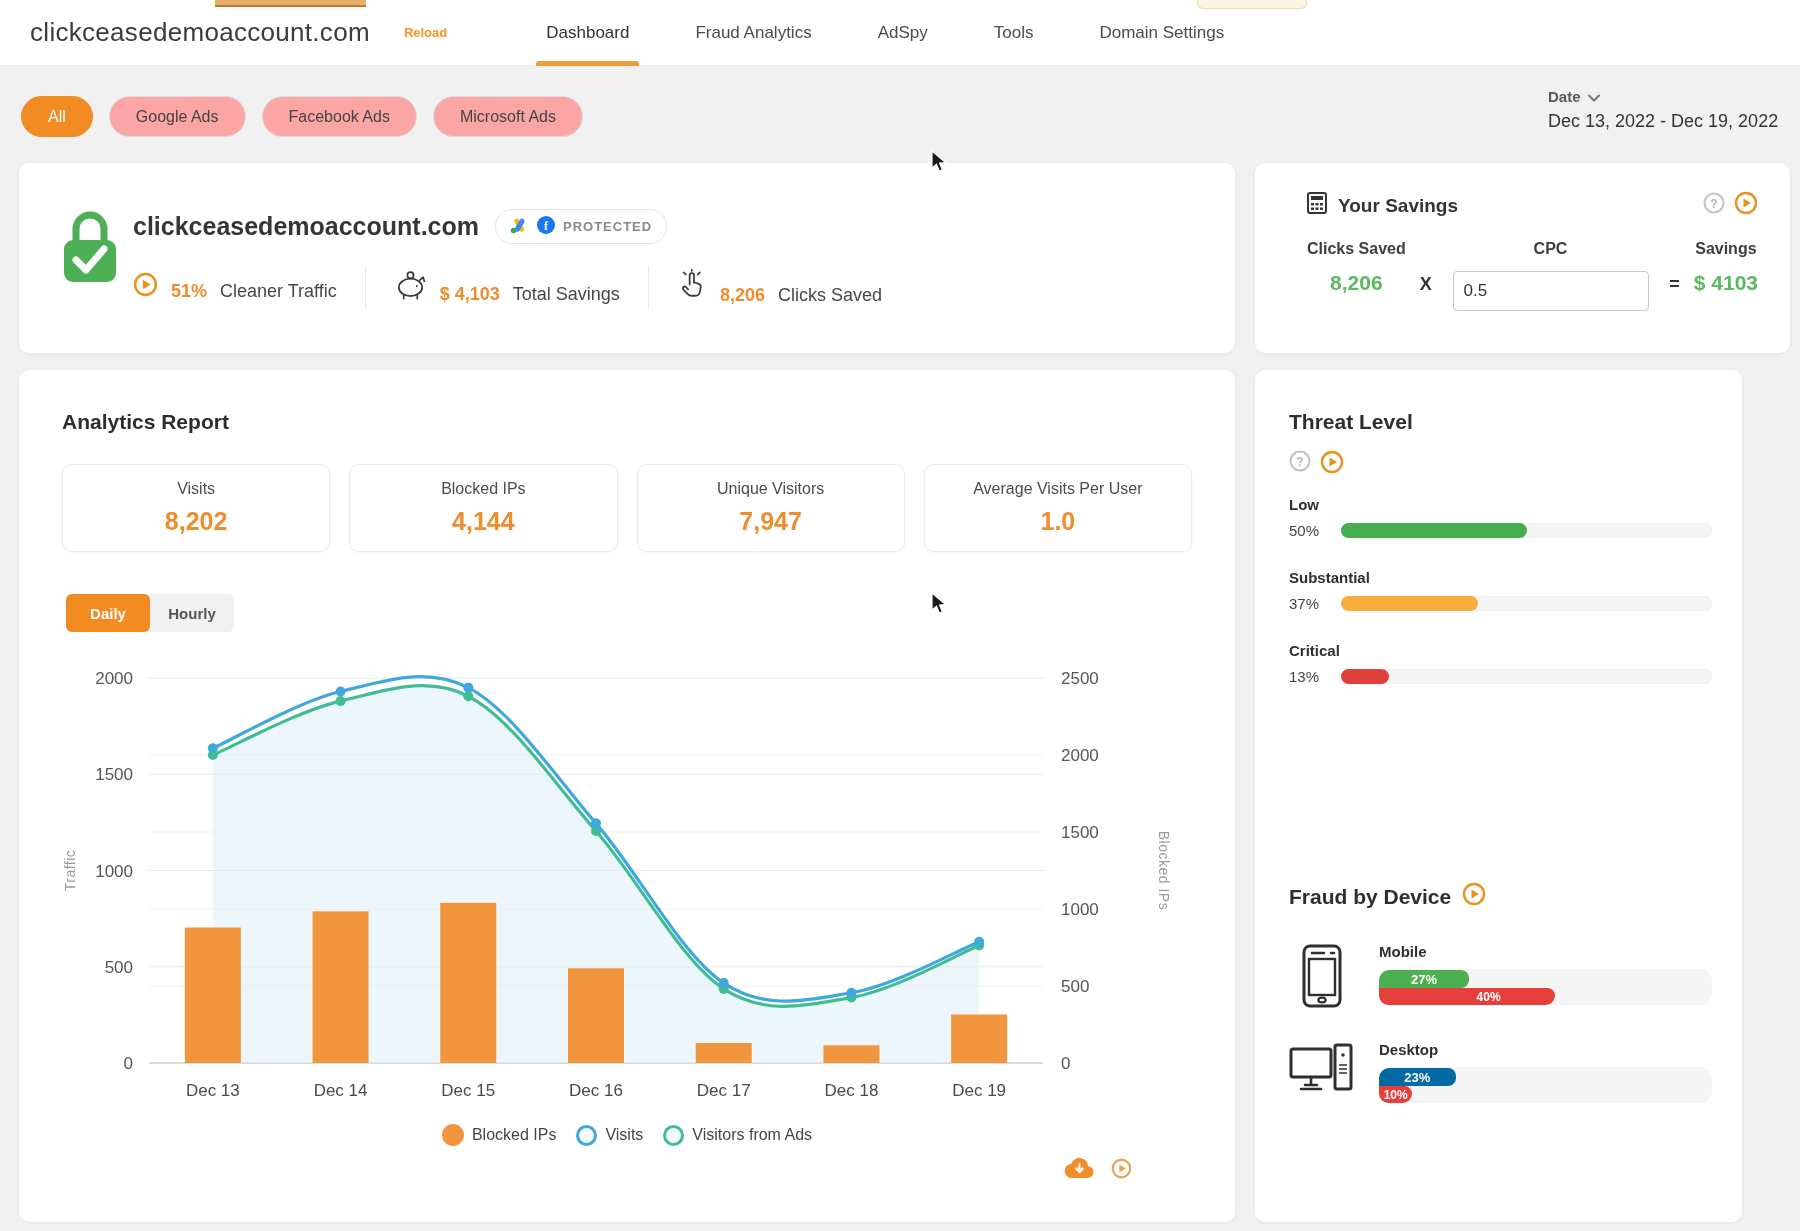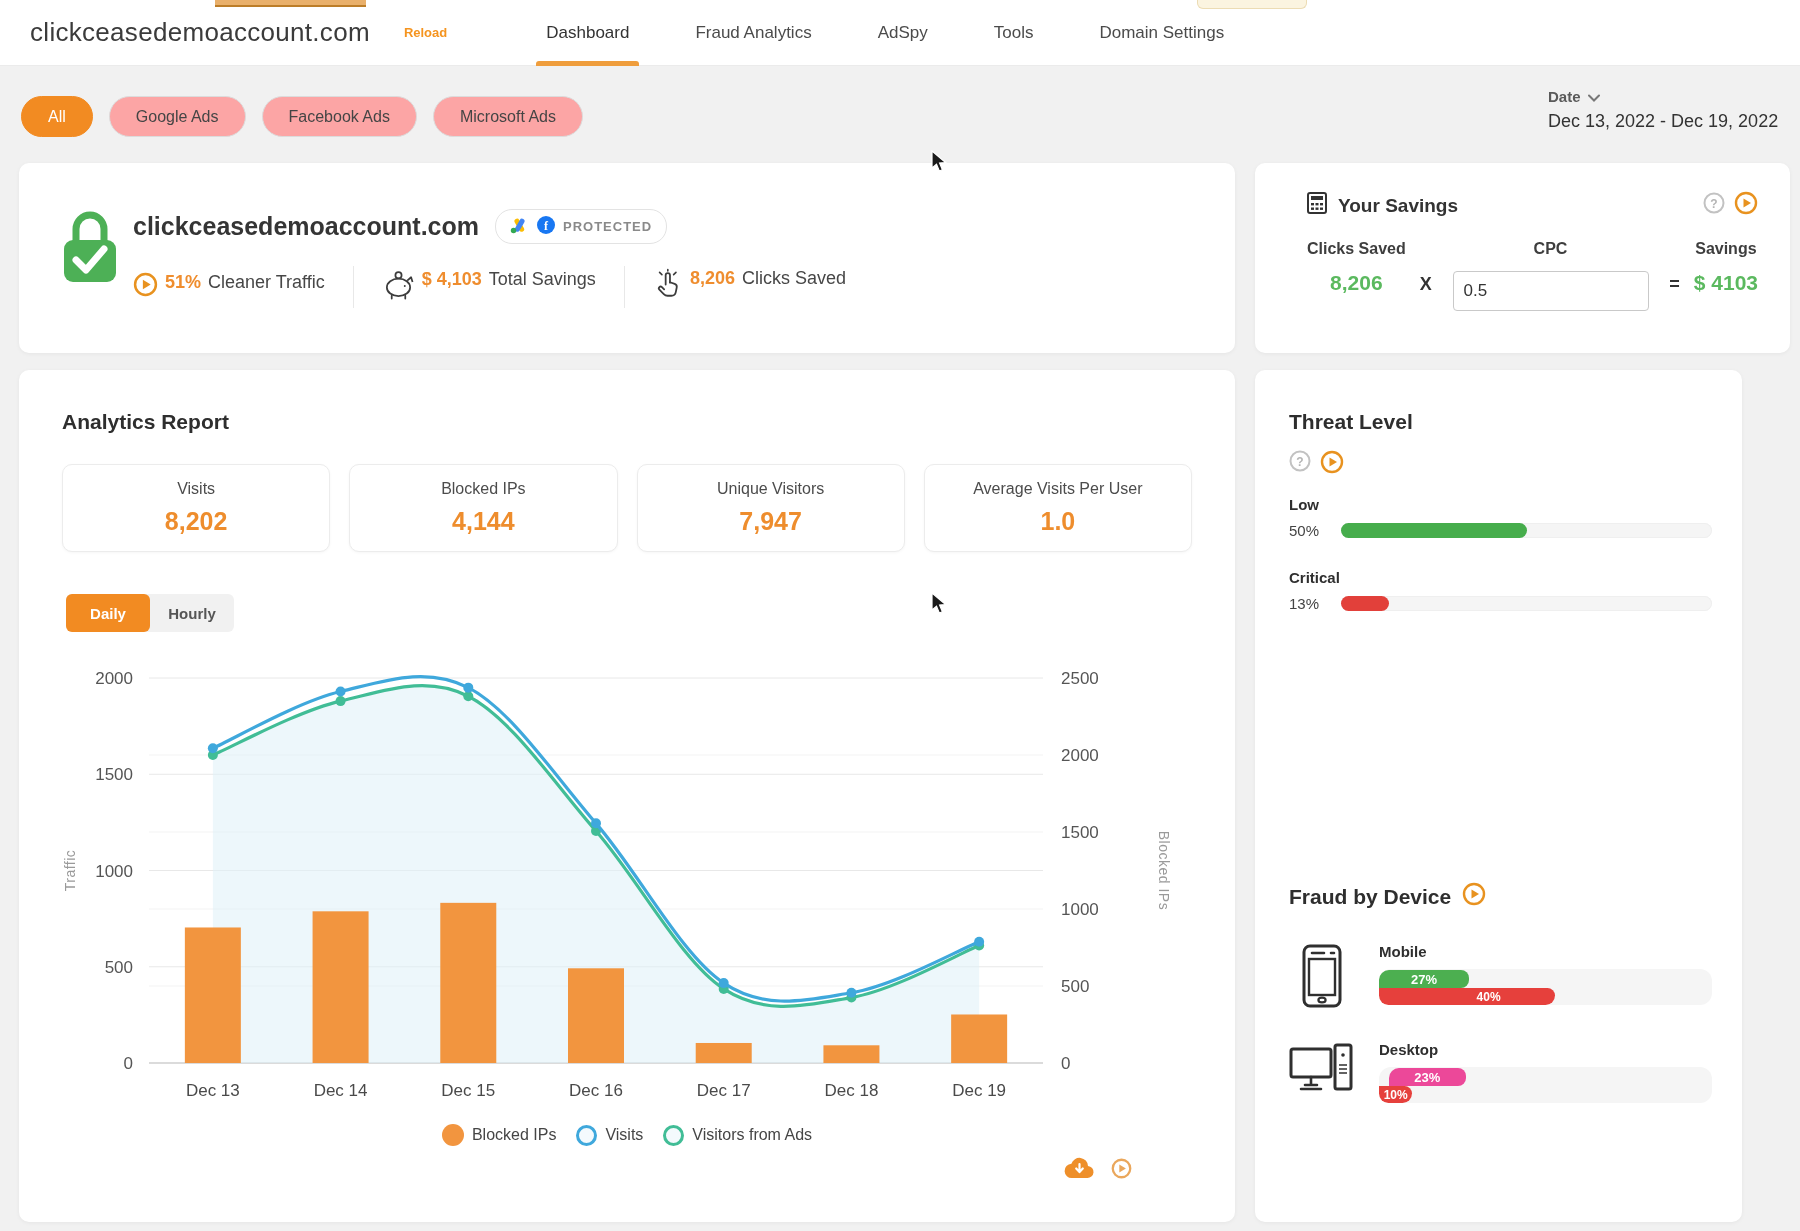--- a/index.html
+++ b/index.html
@@ -39,21 +39,21 @@
   #threat-card{left:1255px;top:370px;width:487px;height:852px;}
 
   
   #lock-wrap{position:absolute;left:44px;top:44px;}
   .dc-content{position:absolute;left:114px;top:46px;right:36px;}
   .dc-titlerow{display:flex;align-items:center;gap:16px;}
   .dc-domain{font-size:25px;font-weight:bold;color:#353535;}
   .badge{display:inline-flex;align-items:center;gap:8px;border:1px solid #e3e3e3;border-radius:17px;
          padding:6px 14px;background:#fff;font-size:13px;color:#8a8a8a;letter-spacing:1px;font-weight:bold;cursor:pointer;}
   .dc-stats{display:flex;align-items:center;margin-top:22px;font-size:18px;color:#474747;}
-  .dc-stat{display:flex;align-items:flex-start;gap:7px;padding:0 28px;}
+  .dc-stat{display:flex;align-items:flex-end;gap:13px;padding:0 28px;}
   .dc-stat:first-child{padding-left:0;}
   .dc-divider{width:1px;height:42px;background:#e8e8e8;}
   .stat-val{color:#ef8d2e;font-weight:bold;}
 
   
   .sv-inner{position:absolute;left:52px;right:32px;top:28px;}
   .sv-titlerow{display:flex;align-items:center;gap:11px;font-size:19px;font-weight:bold;color:#333;}
   .sv-help{margin-left:auto;display:flex;gap:9px;align-items:center;}
   .sv-calc-row{display:flex;align-items:flex-start;margin-top:20px;gap:14px;}
   .sv-col{display:flex;flex-direction:column;align-items:center;gap:13px;}
@@ -394,20 +394,29 @@
       <div class="tl-row">
         <div class="tl-label">Low</div>
         <div class="tl-bar-line">
           <div class="tl-pct">50%</div>
           <div class="tl-track">
             <div class="tl-fill" style="width: 50%; background: rgb(70, 173, 76);"></div>
           </div>
         </div>
       </div>
       <div class="tl-row">
+        <div class="tl-label">Substantial</div>
+        <div class="tl-bar-line">
+          <div class="tl-pct">37%</div>
+          <div class="tl-track">
+            <div class="tl-fill" style="width: 37%; background: rgb(249, 173, 61);"></div>
+          </div>
+        </div>
+      </div>
+      <div class="tl-row">
         <div class="tl-label">Critical</div>
         <div class="tl-bar-line">
           <div class="tl-pct">13%</div>
           <div class="tl-track">
             <div class="tl-fill" style="width: 13%; background: rgb(226, 64, 58);"></div>
           </div>
         </div>
       </div>
     </div>
 
@@ -445,21 +454,21 @@
               <rect x="2" y="8" width="40" height="28" rx="2" fill="none" stroke="#2f2f2f" stroke-width="3"></rect>
               <path d="M22 36v8 M12 48h20 M16 44h12" stroke="#2f2f2f" stroke-width="2.6" stroke-linecap="round"></path>
               <rect x="46" y="4" width="16" height="44" rx="2" fill="none" stroke="#2f2f2f" stroke-width="3"></rect>
               <circle cx="54" cy="14" r="1.8" fill="#2f2f2f"></circle>
               <path d="M50 24h8 M50 28h8 M50 32h8" stroke="#2f2f2f" stroke-width="1.6"></path>
             </svg>
           </div>
           <div class="fd-main">
             <div class="fd-label">Desktop</div>
             <div class="fd-track">
-              <div class="fd-green" style="width: 23%; background: #ec4899; margin-left: 10px;">23%</div>
+              <div class="fd-green" style="width: 23%; background: #0369a1;">23%</div>
               <div class="fd-red" style="width: 10%; background: rgb(230, 64, 60);">10%</div>
             </div>
           </div>
         </div>
       </div>
   </div>
 </div>
 
 <div id="cursor1" class="cursor">
   <svg width="22" height="24" viewBox="0 0 22 24">

